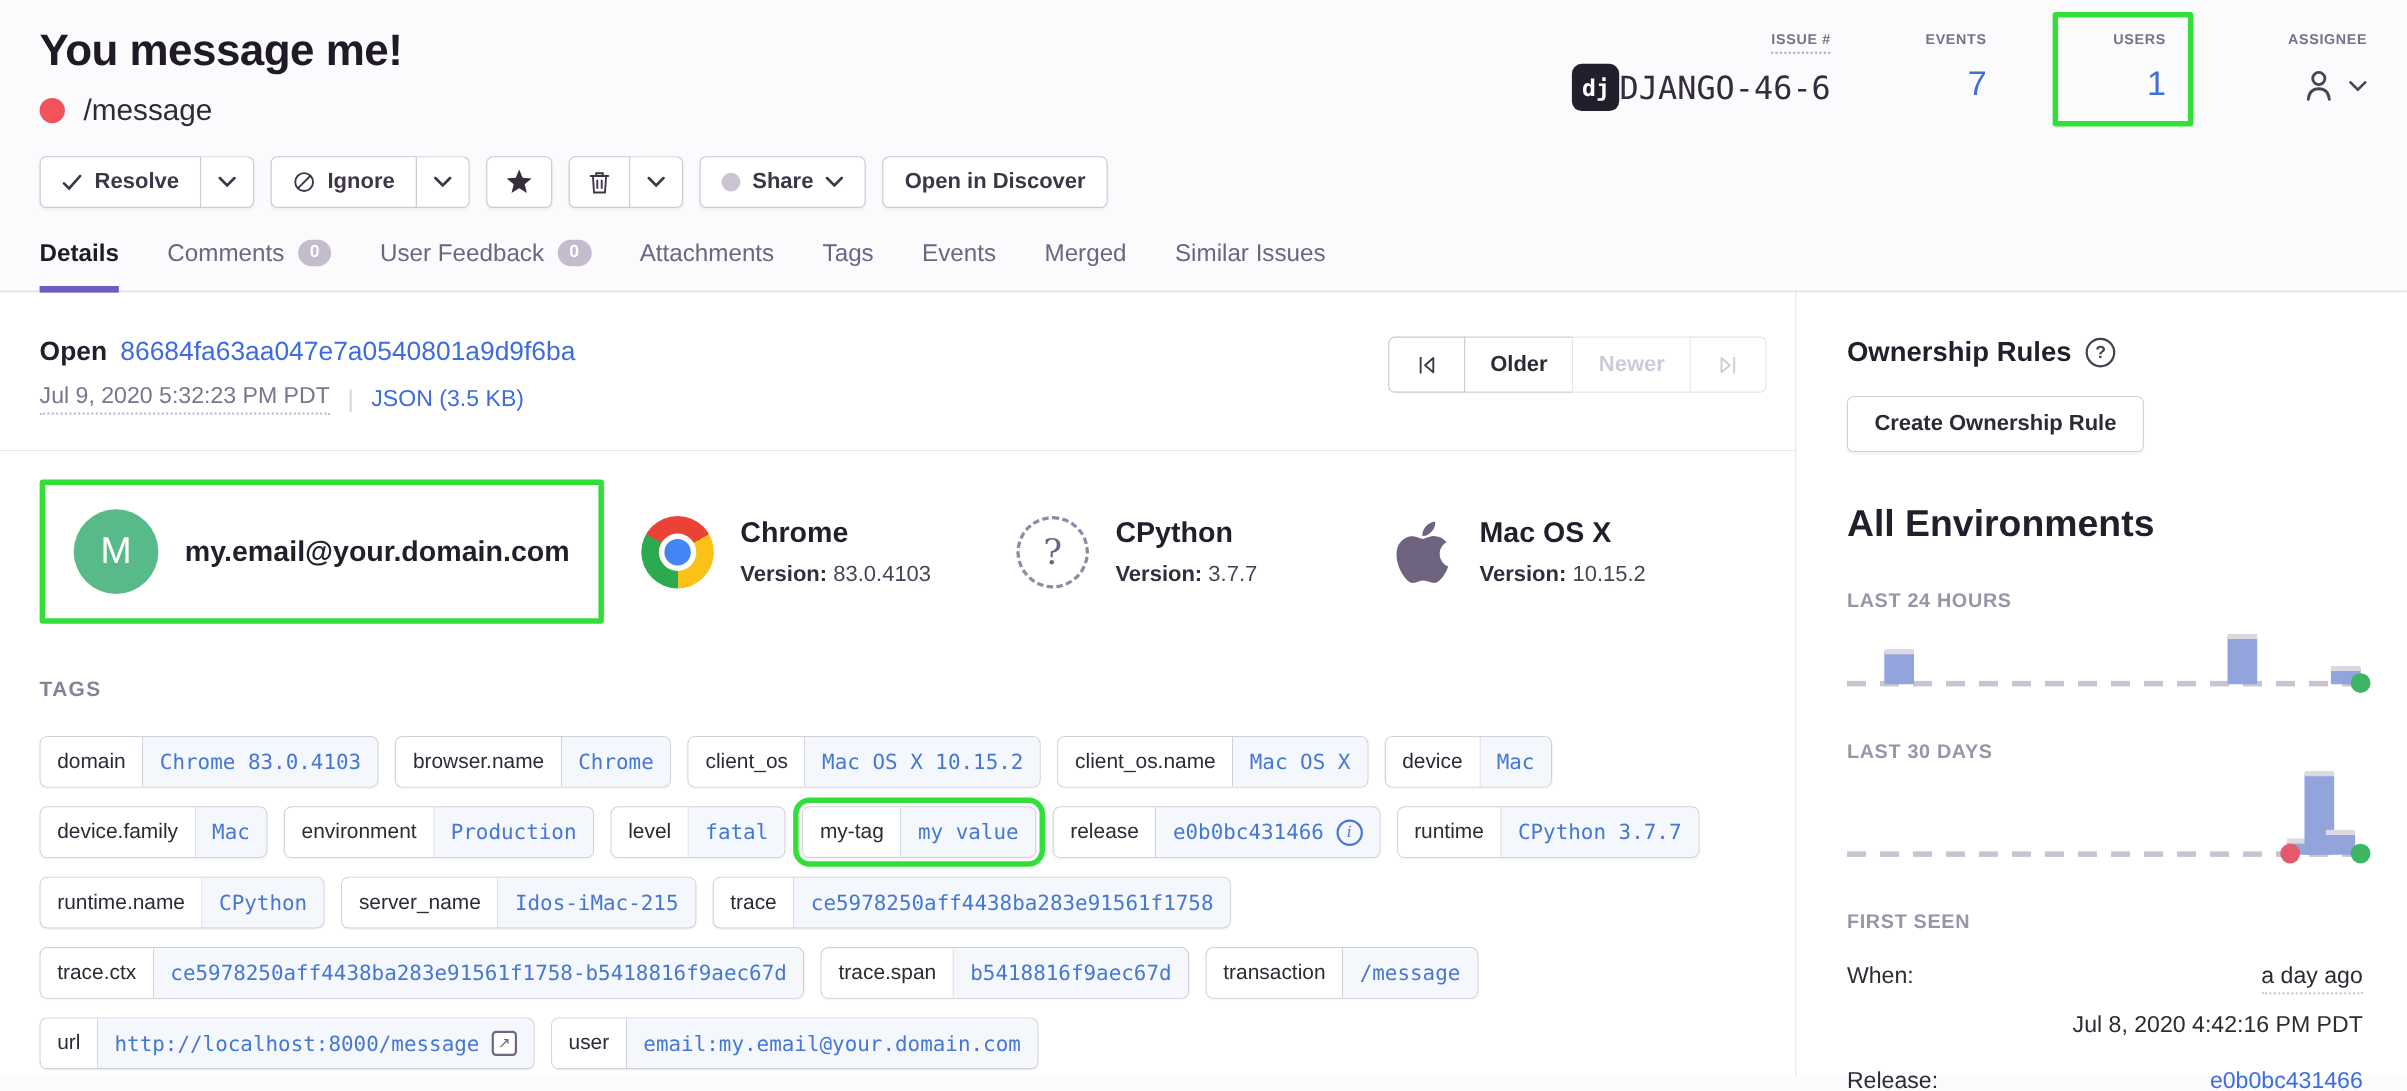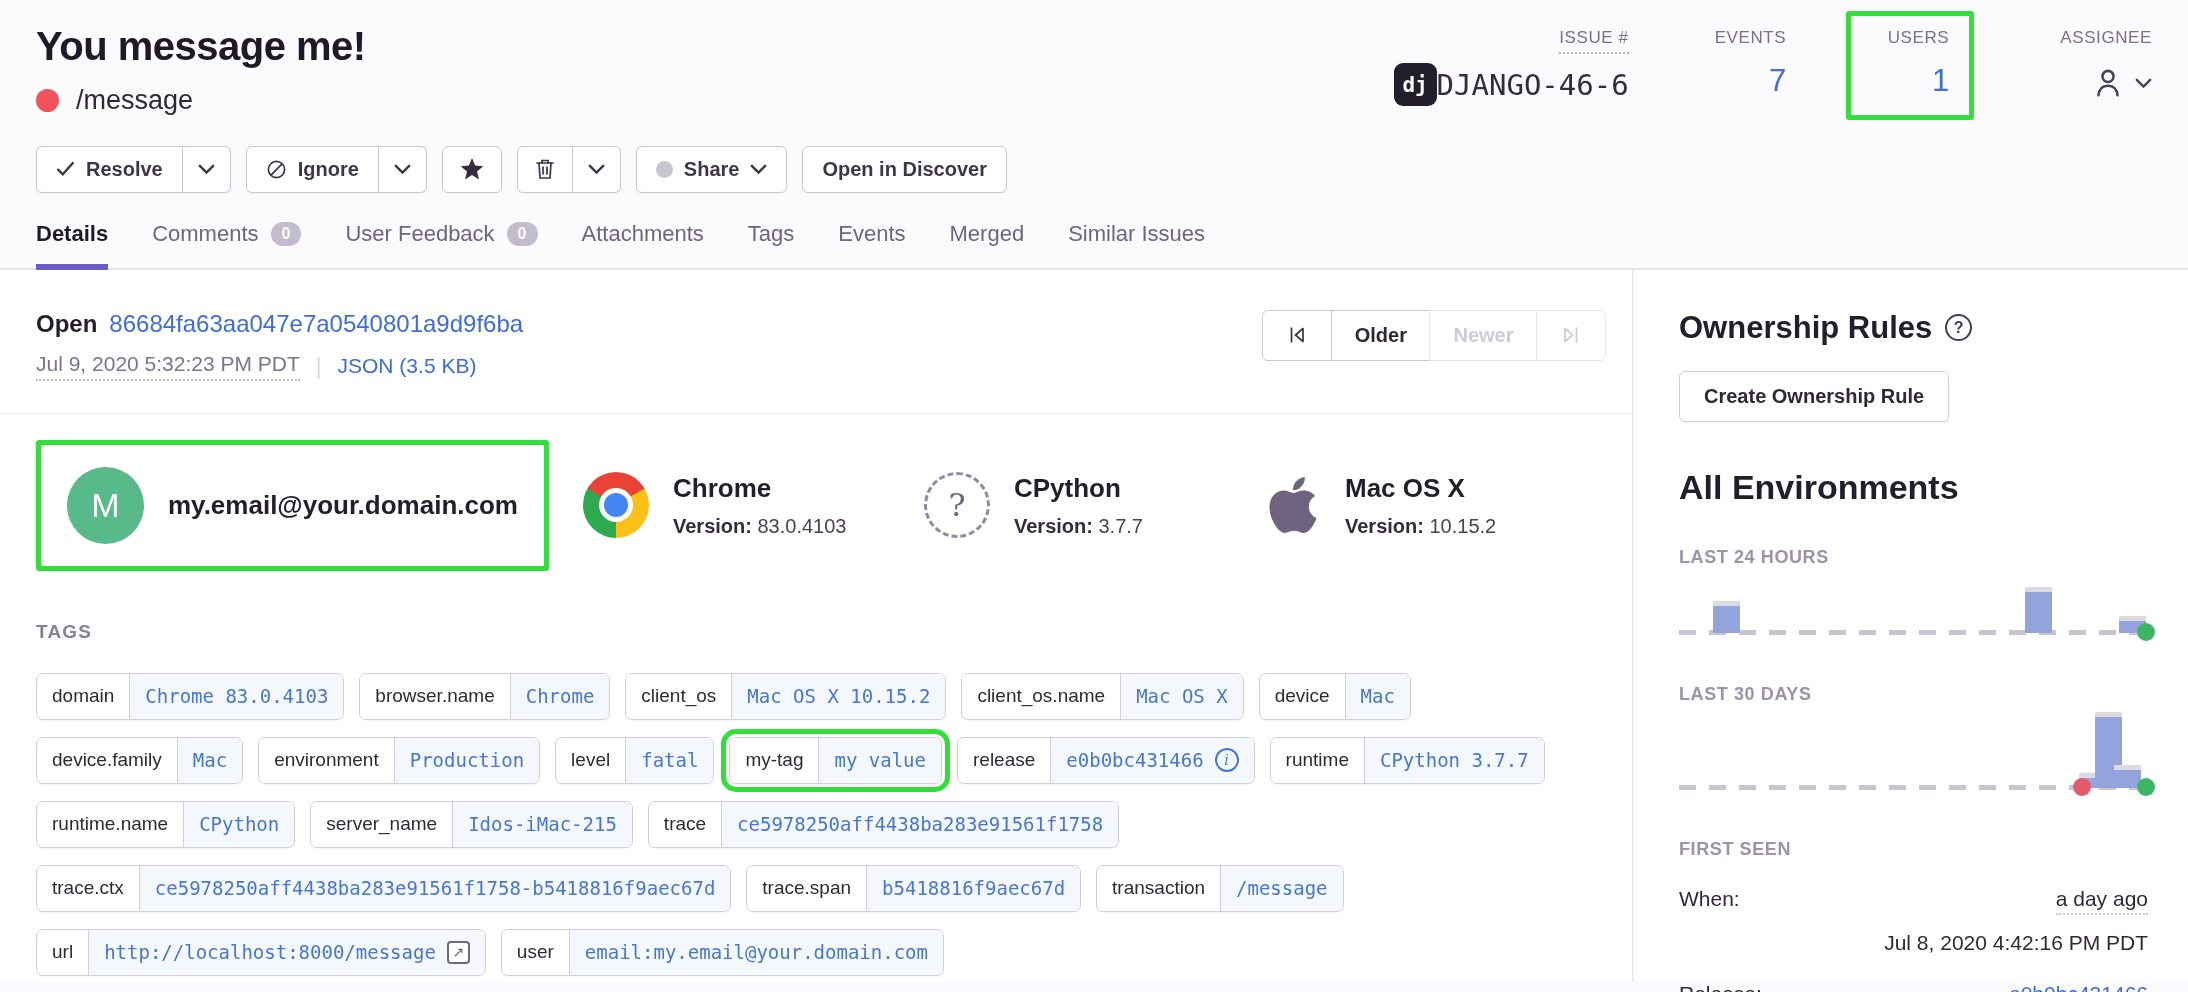--- a/index.html
+++ b/index.html
@@ -12,21 +12,21 @@
 
   
   .page-header { padding:24px 36px 0 36px; }
   .header-top { display:flex; justify-content:space-between; align-items:flex-start; }
   .page-title { font-size:40px; font-weight:700; color:#1f1a26; margin:0 0 16px 0; letter-spacing:-0.5px; }
   .culprit-row { display:flex; align-items:center; gap:17px; font-size:27px; color:#2f2936; font-weight:500; }
   .level-dot { width:23px; height:23px; border-radius:50%; background:#f0535b; flex:0 0 auto; }
 
   .stats-row { display:flex; align-items:flex-start; padding-top:4px; }
   .stat-col { display:flex; flex-direction:column; align-items:flex-end; margin-left:86px; }
-  .stat-label { font-size:17px; font-weight:400; color:#7a7188; letter-spacing:0.6px; margin-bottom:15px; }
+  .stat-label { font-size:13px; font-weight:700; color:#7a7188; letter-spacing:0.6px; margin-bottom:15px; }
   .stat-label.dotted { border-bottom:2px dotted #b7b0c2; padding-bottom:4px; margin-bottom:9px; }
   .issue-value { display:flex; align-items:center; font-family:"DejaVu Sans Mono", monospace; font-size:29px; color:#332c3d; }
   .dj-badge { width:43px; height:43px; border-radius:9px; background:#231e2b; color:#fff; display:flex; align-items:center; justify-content:center; font-size:21px; font-weight:700; font-family:"DejaVu Sans Mono",monospace; }
   .stat-number { font-size:31px; color:#3f6fd4; line-height:1.15; }
   .users-box { border:5px solid #32df38; border-radius:3px; padding:12px 20px 16px 20px; margin-top:-17px; margin-left:60px; display:flex; flex-direction:column; align-items:flex-end; min-width:128px; }
   .assignee-icons { display:flex; align-items:center; gap:9px; margin-top:2px; }
 
   
   .actions-row { display:flex; gap:15px; margin-top:26px; align-items:stretch; }
   .btn { background:#fff; border:1.5px solid #ccc7d3; border-radius:6px; font-size:20px; font-weight:600; color:#3d3548;
@@ -93,21 +93,21 @@
   .tag-key { display:flex; align-items:center; padding:0 15px; font-size:19px; color:#2f2936; border-radius:6px 0 0 6px; background:#fff; }
   .tag-value { display:flex; align-items:center; gap:11px; padding:0 15px; font-family:"DejaVu Sans Mono", monospace; font-size:19px;
                color:#4677d2; background:#f4f7fb; border-left:1.5px solid #d3ced9; border-radius:0 6px 6px 0; }
   .info-circle { width:24px; height:24px; border:2px solid #4677d2; border-radius:50%; display:flex; align-items:center; justify-content:center;
                  font-size:14px; color:#4677d2; font-family:"DejaVu Serif", serif; font-style:italic; flex:0 0 auto; }
   .ext-icon { width:23px; height:23px; border:2px solid #70677e; border-radius:4px; display:flex; align-items:center; justify-content:center;
               font-size:14px; color:#70677e; font-family:"DejaVu Sans", sans-serif; flex:0 0 auto; background:#fff; }
 
   
   .sb-title-row { display:flex; align-items:center; gap:13px; }
-  .sb-title { font-size:31px; font-weight:700; color:#231e2b; }
+  .sb-title { font-size:25px; font-weight:700; color:#231e2b; }
   .q-circle { width:27px; height:27px; border:2px solid #453d52; border-radius:50%; display:flex; align-items:center; justify-content:center;
               font-size:16px; font-weight:700; color:#453d52; }
   .create-btn { margin-top:25px; height:51px; padding:0 24px; font-size:20px; font-weight:700; border:1.5px solid #d3ced9; border-radius:6px;
                 background:#fff; color:#2f2936; box-shadow:0 2px 2px rgba(40,30,60,0.04); cursor:pointer; }
   .sb-section-title { margin-top:46px; font-size:34px; font-weight:700; color:#231e2b; }
   .sb-label { margin-top:40px; font-size:18px; font-weight:700; color:#9b93a7; letter-spacing:0.6px; }
   .spark { position:relative; margin-top:4px; }
   .spark.h24 { height:72px; }
   .spark.h30 { height:90px; }
   .spark-base { position:absolute; left:0; right:0; bottom:9px; height:5px;

